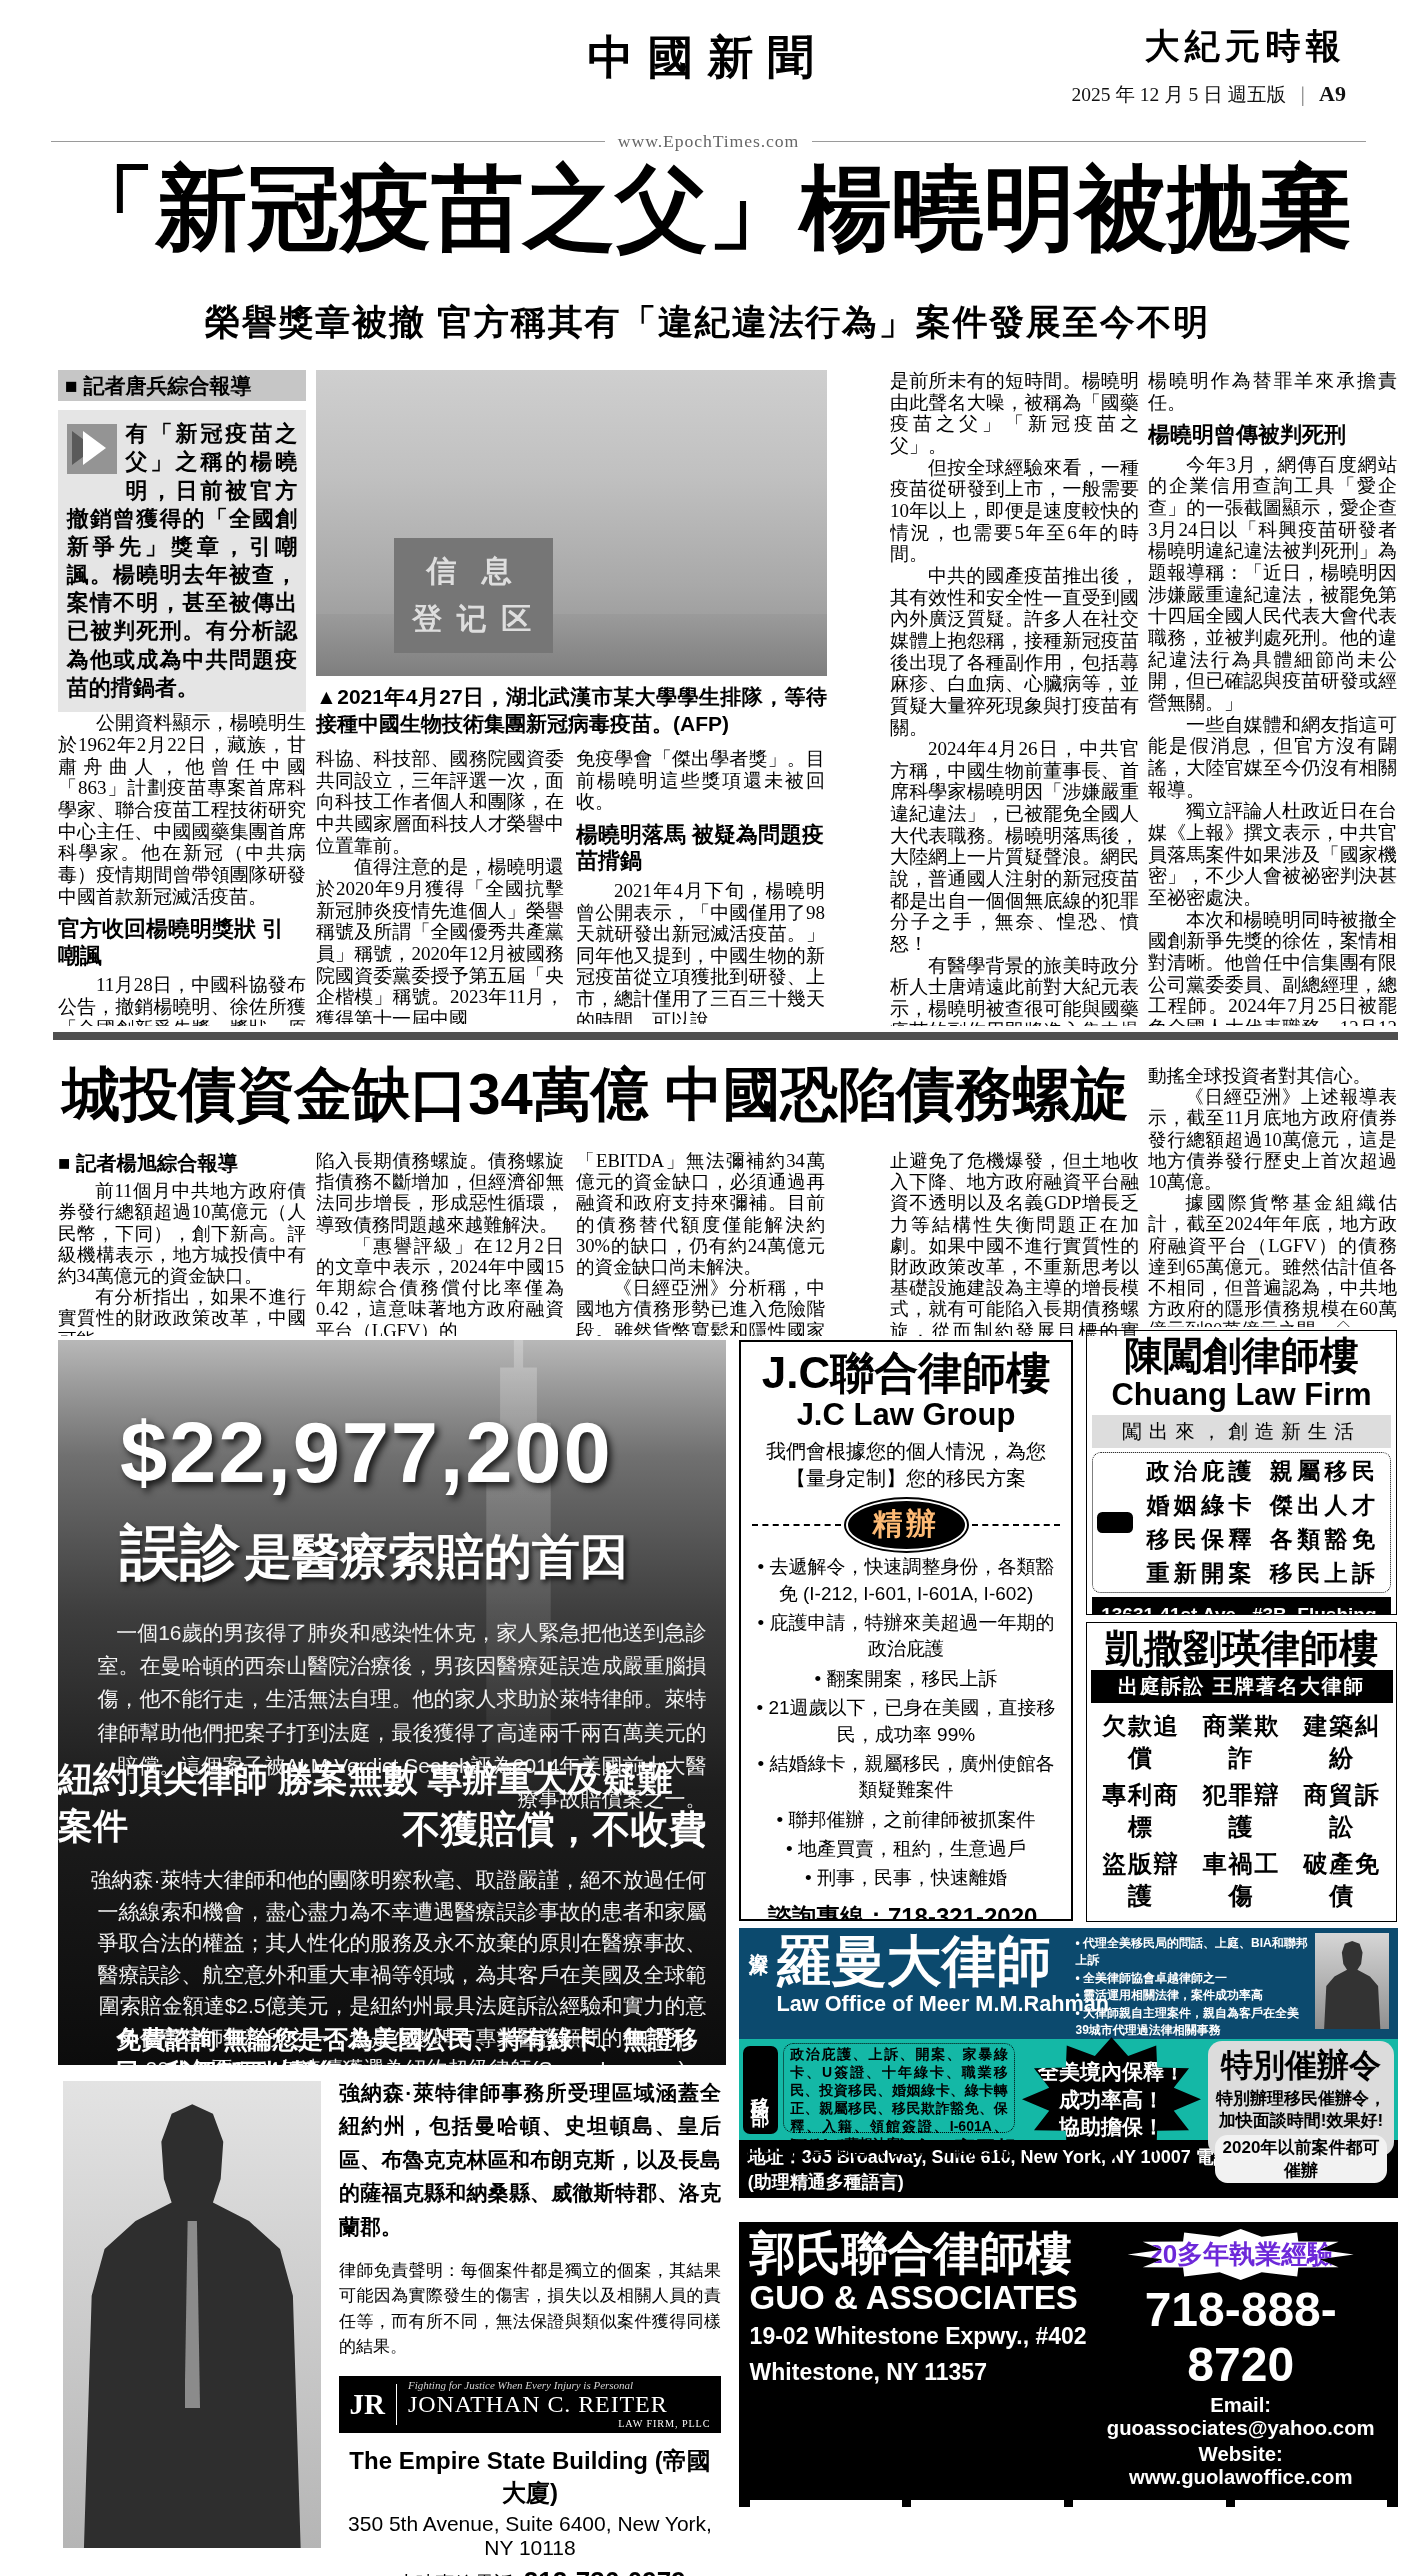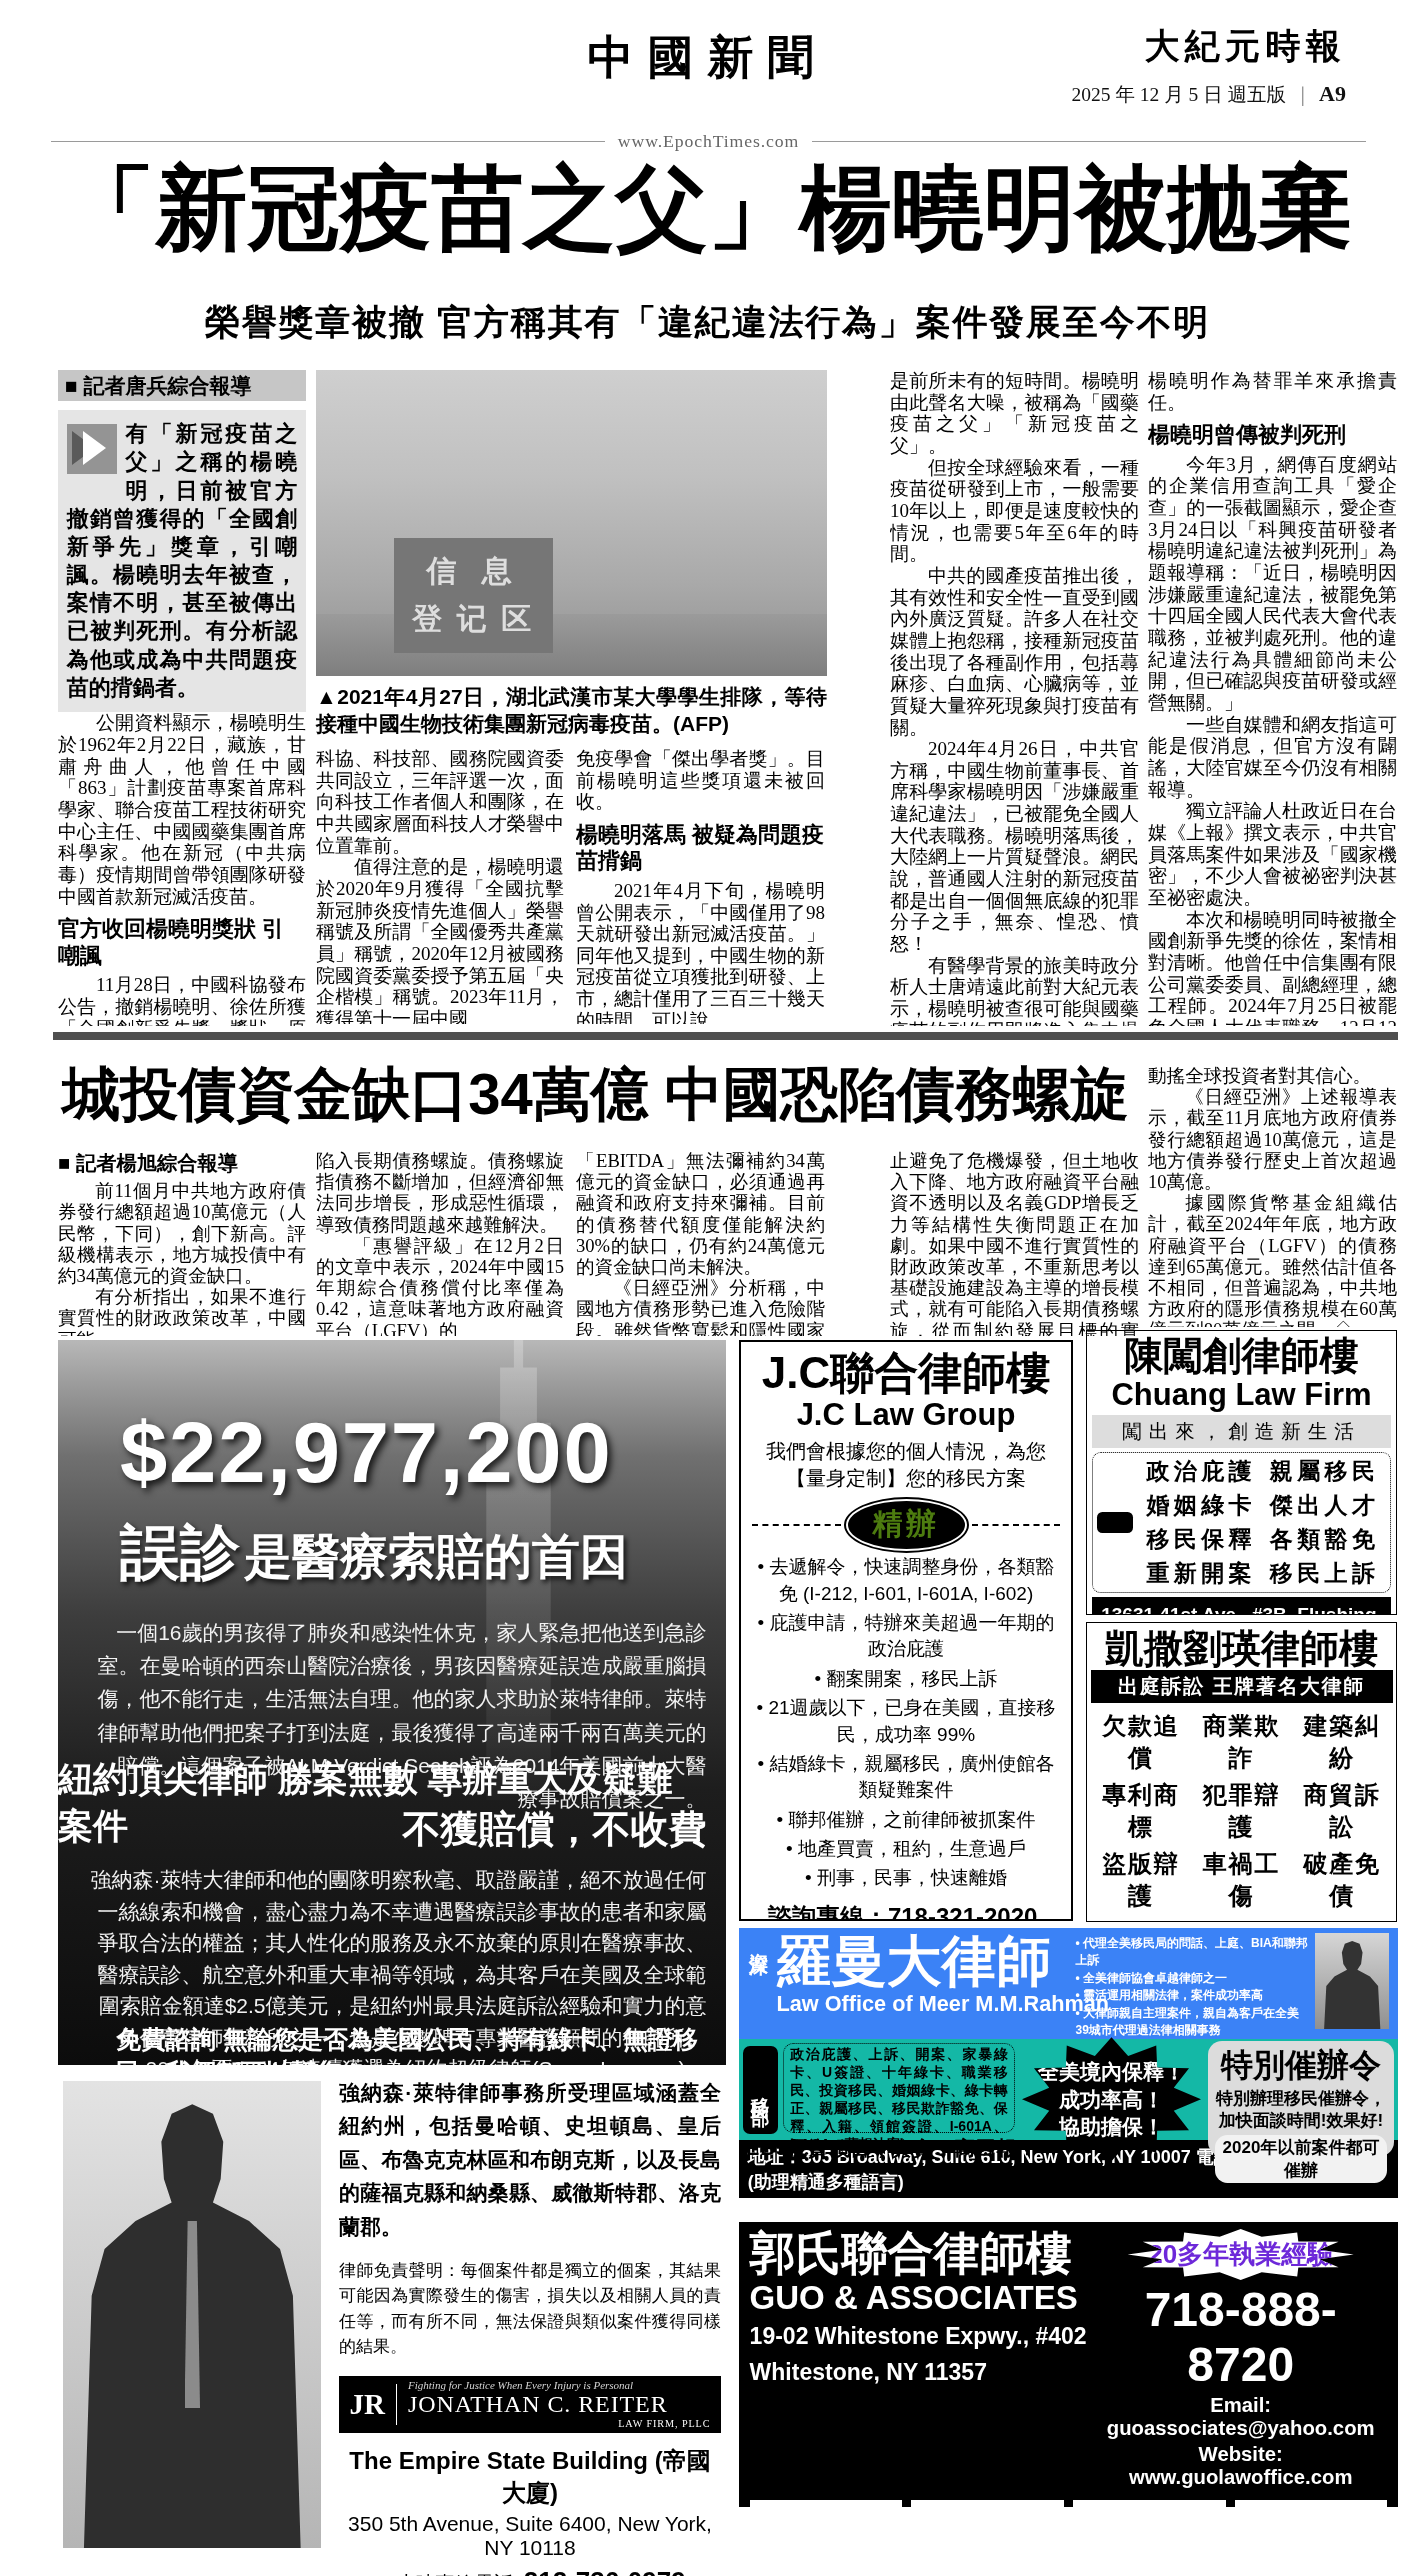--- a/index.html
+++ b/index.html
@@ -122,21 +122,21 @@
   .phline b { font-size:26px; }
 
   
   .jc { left:739px; top:1340px; width:334px; height:581px; border:2.7px solid #000; padding:7px 10.6px; overflow:hidden;
     font-family:"Liberation Sans", sans-serif; }
   .jtitle { text-align:center; font-size:44px; font-weight:900; line-height:1.08; }
   .jsub { text-align:center; font-size:31px; font-weight:800; }
   .jintro { margin-top:5.3px; text-align:center; font-size:20px; line-height:1.35; }
   .badge-row { display:flex; align-items:center; margin:8.8px 0 5.3px 0; }
   .badge-row .dash { flex:1; border-top:2.7px dashed #000; }
-  .jbadge { background:#000; color:#4d7c0f; font-size:30px; font-weight:800; letter-spacing:3.5px;
+  .jbadge { background:#000; color:#fdba74; font-size:30px; font-weight:800; letter-spacing:3.5px;
     padding:3.5px 25px; border-radius:50%; outline:2.7px solid #000; outline-offset:2.7px; margin:0 7px; }
   .jsvc { text-align:center; font-size:19px; line-height:1.4; }
   .jsvc .svc-li { margin:2.7px 0; }
   .jsvc .svc-li:before { content:"• "; }
   .jhot { margin-top:8.8px; text-align:center; font-weight:800; font-size:24px; }
 
   
   .chuang { left:1086px; top:1330px; width:311px; height:285px; border:1.8px solid #000; padding:3.5px 5.3px;
     overflow:hidden; font-family:"Liberation Sans", sans-serif; }
   .ctitle { text-align:center; font-size:39px; font-weight:900; line-height:1.1; }
@@ -155,21 +155,21 @@
   .caesar { left:1086px; top:1622px; width:311px; height:300px; border:1.8px solid #000; padding:3.5px;
     overflow:hidden; font-family:"Liberation Sans", sans-serif; }
   .katitle { text-align:center; font-size:39px; font-weight:900; line-height:1.12; }
   .kasub { background:#000; color:#fff; text-align:center; font-size:20px; font-weight:800;
     letter-spacing:1.8px; padding:2.7px 0; }
   .kagrid { display:grid; grid-template-columns:1fr 1fr 1fr; row-gap:5.3px; margin:7px 0; }
   .kagrid .svc-box { font-size:24px; font-weight:800; letter-spacing:1.8px; text-align:center; }
 
   
   .rahman { left:739px; top: 1928px; width:659px; height:290px; font-family:"Liberation Sans", sans-serif; }
-  .rbanner { position:relative; background:#3b82f6; color:#fff; height:111px; display:flex; padding:5.3px 8.8px 3.5px 7px; }
+  .rbanner { position:relative; background:#0c4a6e; color:#fff; height:111px; display:flex; padding:5.3px 8.8px 3.5px 7px; }
   .rseal { writing-mode:vertical-rl; font-size:19.5px; font-weight:700; letter-spacing:3.5px; margin:3.5px 3.5px 0 0; }
   .rtb { width:292px; }
   .rtitle { font-size:55px; font-weight:900; line-height:1.02; white-space:nowrap; }
   .rsub { font-size:21.7px; font-weight:700; margin-top:1.8px; white-space:nowrap; }
   .rbullets { flex:1; margin-left:7px; margin-top:1.8px; font-size:12px; line-height:1.45; font-weight:700; }
   .rbullets .rb:before { content:"• "; }
   .rphoto { width:74px; height:96px; background:linear-gradient(180deg,#d6d6d6,#909090); position:relative;
     overflow:hidden; margin-left:7px; }
   .rphoto .sil { position:absolute; inset:0; background:#333;
     clip-path:polygon(50% 8%,60% 11%,64% 20%,62% 32%,57% 38%,74% 45%,85% 55%,88% 100%,12% 100%,15% 55%,26% 45%,43% 38%,38% 32%,36% 20%,40% 11%); }

